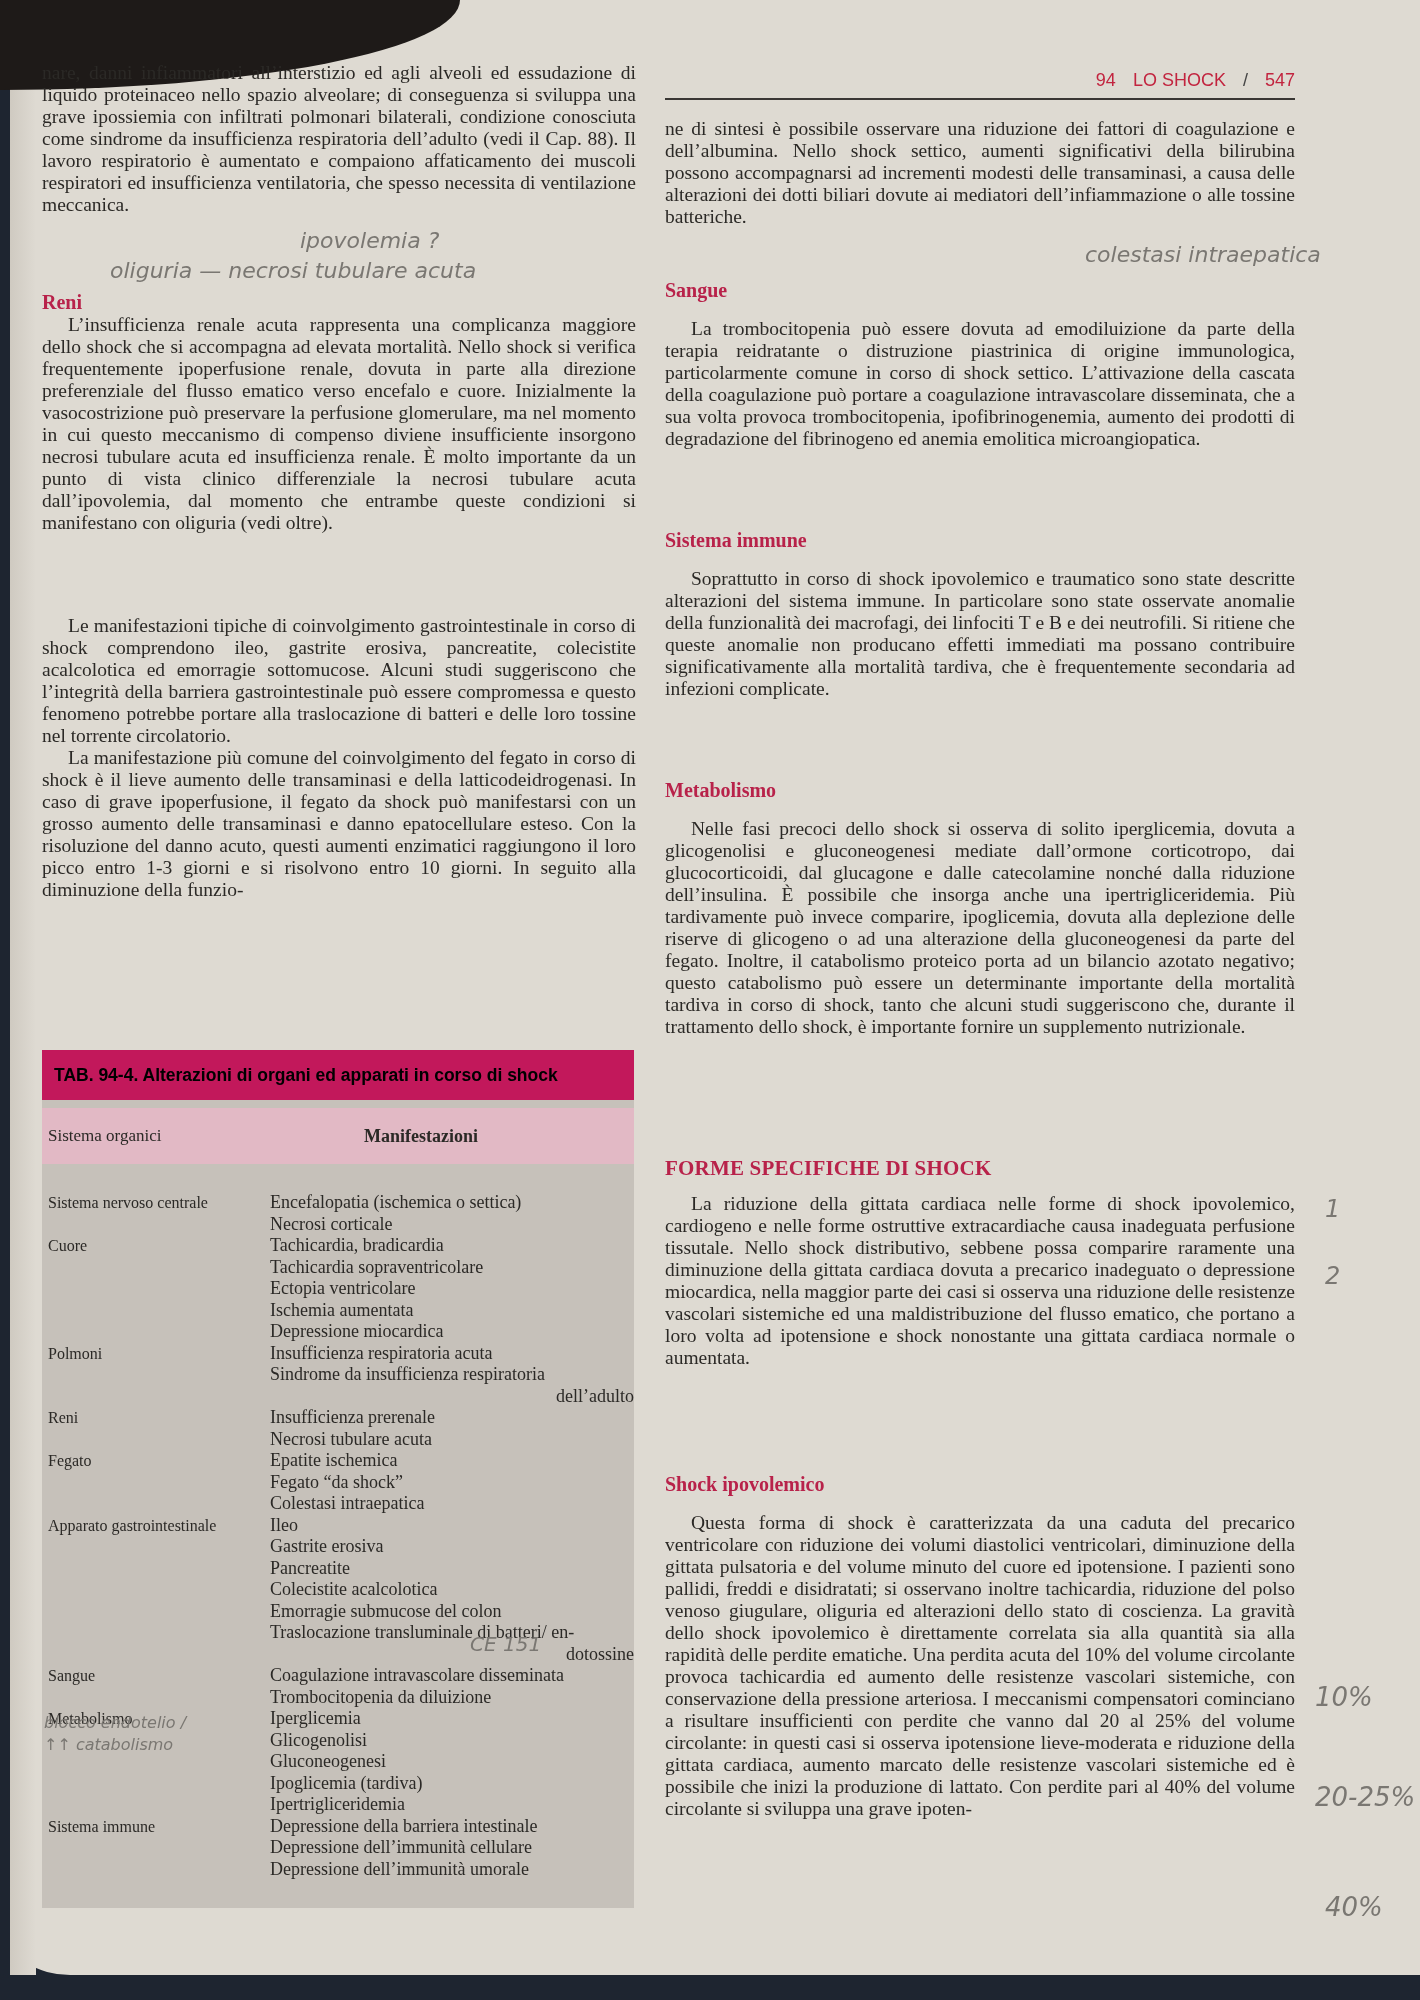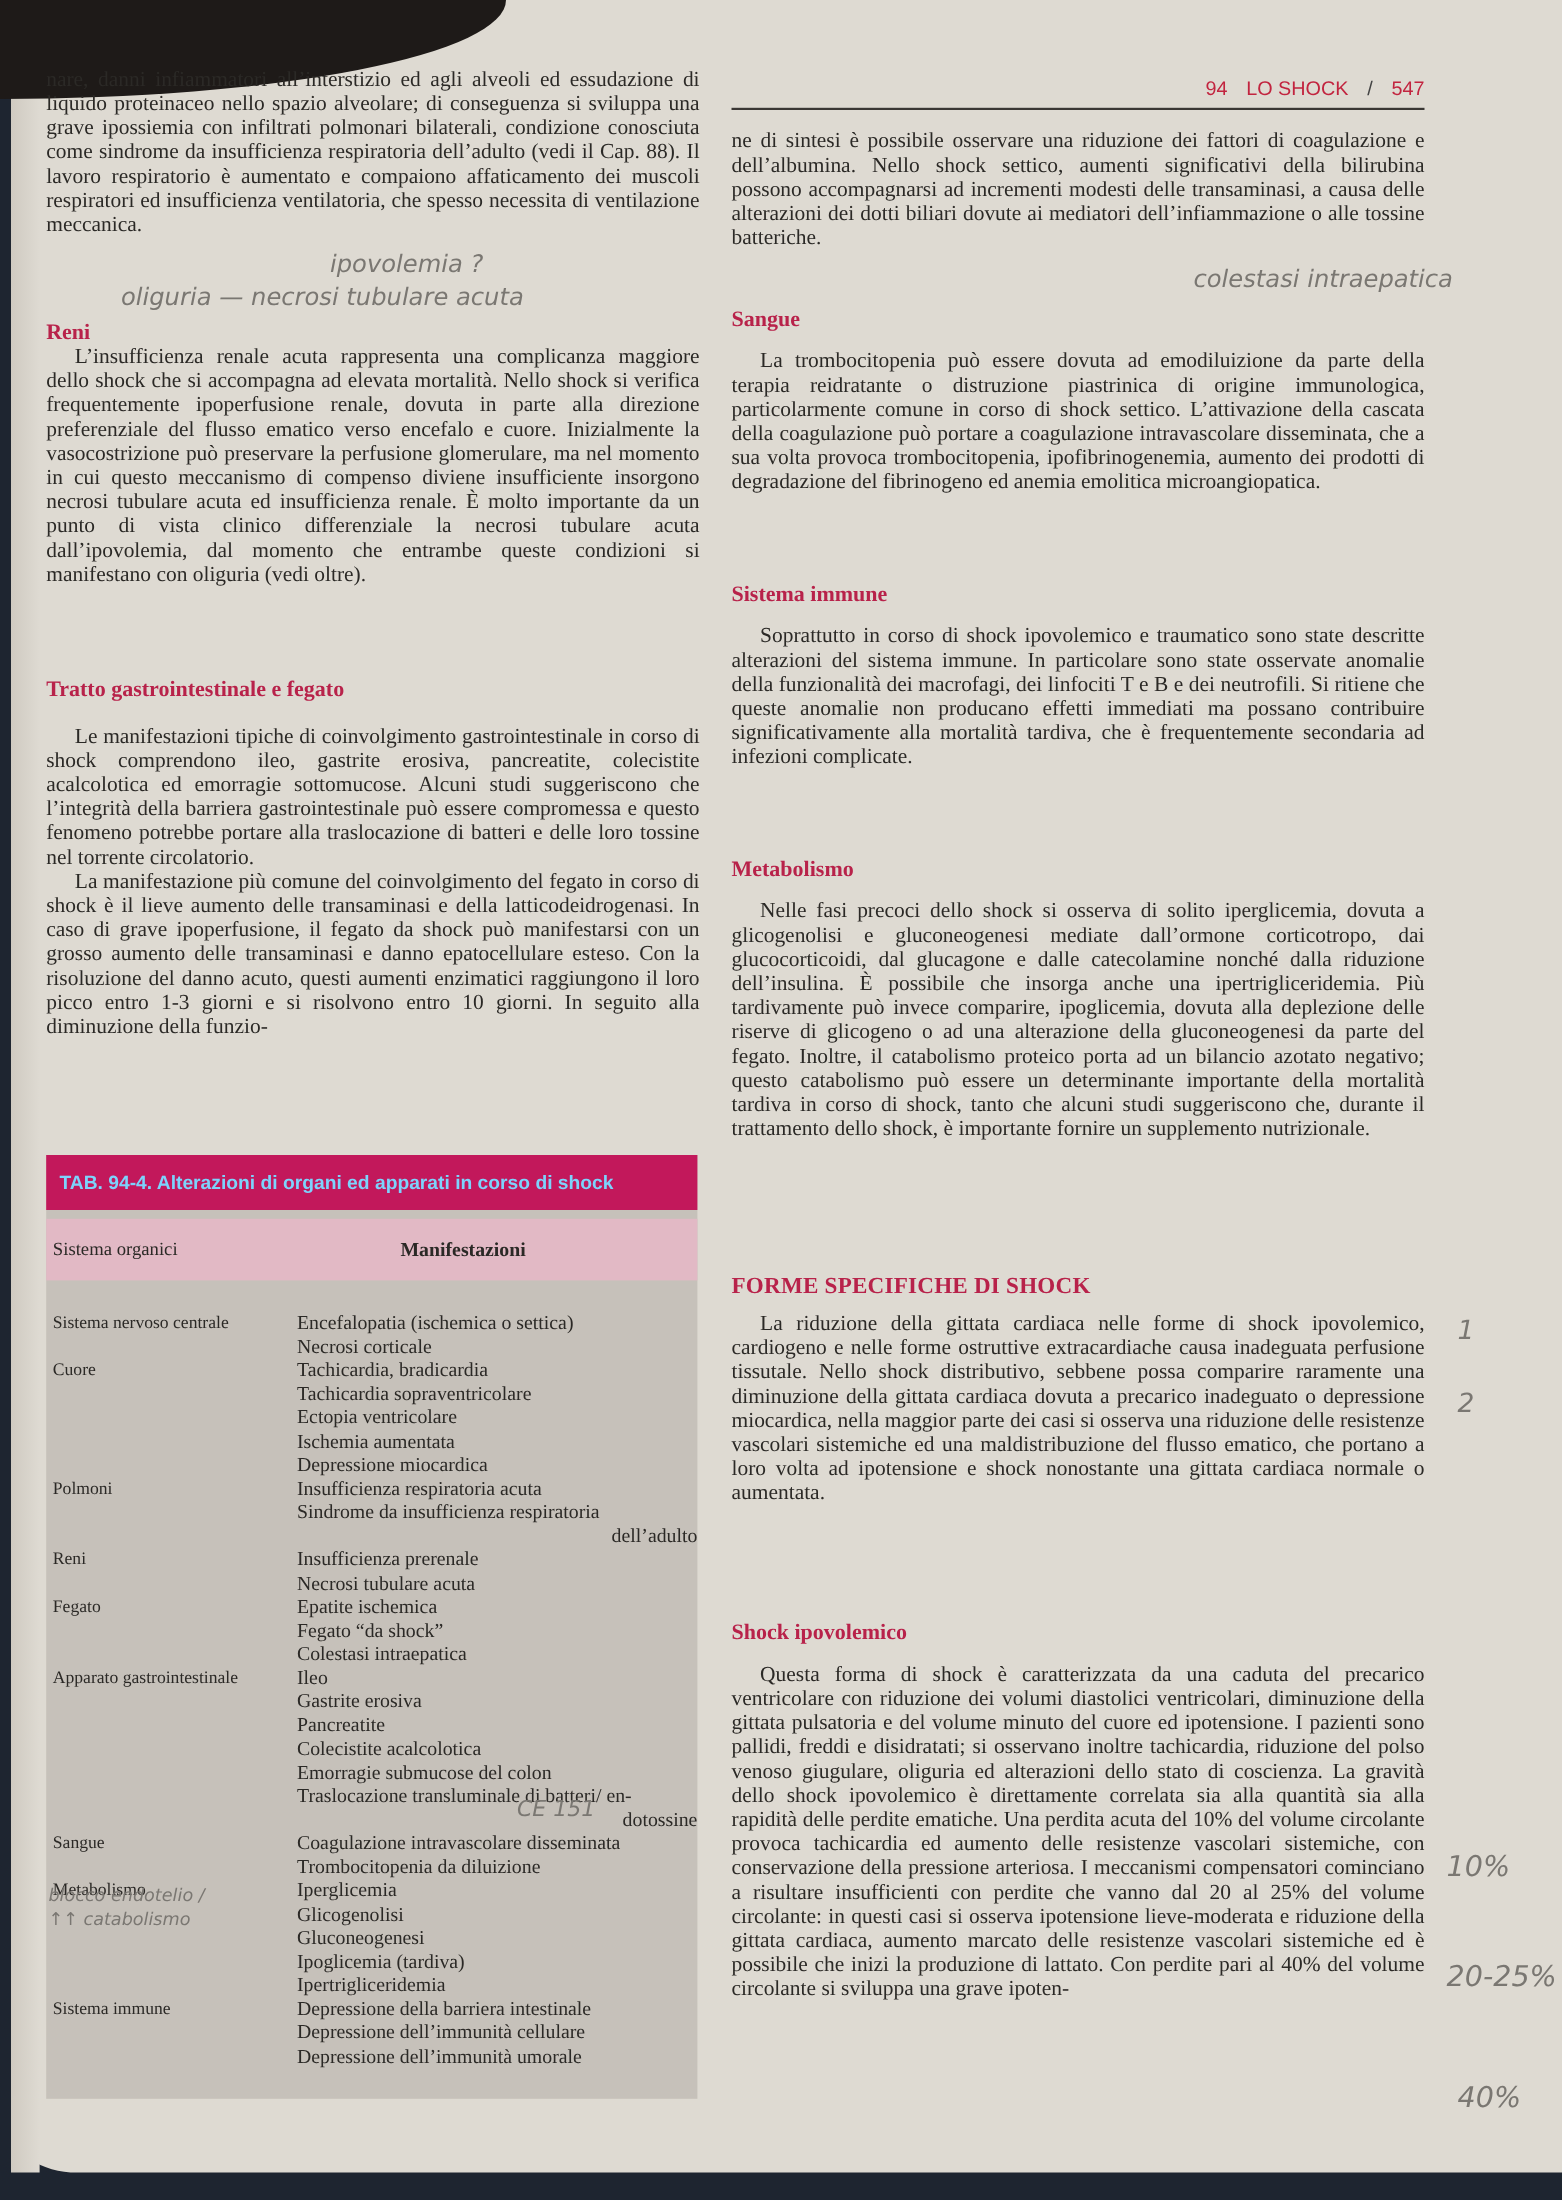--- a/index.html
+++ b/index.html
@@ -42,21 +42,21 @@
     margin:0; font-weight:bold; color:#b8224a; font-size:20px; line-height:24px;
   }
   h2 {
     margin:0; font-weight:bold; color:#b8224a; font-size:21px; line-height:26px; letter-spacing:0.2px;
   }
   .tbl {
     position:absolute; left:42px; top:1050px; width:592px; height:858px;
     background:#c6c1ba;
   }
   .tbl-title {
-    background:#c2185b; color:#7dd3fc; height:50px; line-height:50px;
+    background:#c2185b; color:#000000; height:50px; line-height:50px;
     font-family:"Liberation Sans", "DejaVu Sans", sans-serif; font-weight:bold;
     font-size:17.5px; padding-left:12px; white-space:nowrap;
   }
   .tbl-head {
     margin-top:8px; background:#e2b9c5; height:56px; line-height:56px;
     font-size:17px; position:relative;
   }
   .tbl-head .c1 { position:absolute; left:6px; }
   .tbl-head .c2 { position:absolute; left:322px; font-weight:bold; font-size:18px; }
   .tbl-body { position:relative; padding-top:28px; font-size:18px; line-height:21.5px; }
@@ -88,21 +88,20 @@
 <div class="col left" style="top:62px;">
   <p class="noindent">nare, danni infiammatori all’interstizio ed agli alveoli ed essudazione di liquido proteinaceo nello spazio alveolare; di conseguenza si sviluppa una grave ipossiemia con infiltrati polmonari bilaterali, condizione conosciuta come sindrome da insufficienza respiratoria dell’adulto (vedi il Cap. 88). Il lavoro respiratorio è aumentato e compaiono affaticamento dei muscoli respiratori ed insufficienza ventilatoria, che spesso necessita di ventilazione meccanica.</p>
 </div>
 
 <div class="col left" style="top:290px;">
   <h3>Reni</h3>
   <p>L’insufficienza renale acuta rappresenta una complicanza maggiore dello shock che si accompagna ad elevata mortalità. Nello shock si verifica frequentemente ipoperfusione renale, dovuta in parte alla direzione preferenziale del flusso ematico verso encefalo e cuore. Inizialmente la vasocostrizione può preservare la perfusione glomerulare, ma nel momento in cui questo meccanismo di compenso diviene insufficiente insorgono necrosi tubulare acuta ed insufficienza renale. È molto importante da un punto di vista clinico differenziale la necrosi tubulare acuta dall’ipovolemia, dal momento che entrambe queste condizioni si manifestano con oliguria (vedi oltre).</p>
 </div>
 
 <div class="col left" style="top:615px;">
-  <h3 style="margin-bottom:20px;">Tratto gastrointestinale e fegato</h3>
   <p>Le manifestazioni tipiche di coinvolgimento gastrointestinale in corso di shock comprendono ileo, gastrite erosiva, pancreatite, colecistite acalcolotica ed emorragie sottomucose. Alcuni studi suggeriscono che l’integrità della barriera gastrointestinale può essere compromessa e questo fenomeno potrebbe portare alla traslocazione di batteri e delle loro tossine nel torrente circolatorio.</p>
   <p>La manifestazione più comune del coinvolgimento del fegato in corso di shock è il lieve aumento delle transaminasi e della latticodeidrogenasi. In caso di grave ipoperfusione, il fegato da shock può manifestarsi con un grosso aumento delle transaminasi e danno epatocellulare esteso. Con la risoluzione del danno acuto, questi aumenti enzimatici raggiungono il loro picco entro 1-3 giorni e si risolvono entro 10 giorni. In seguito alla diminuzione della funzio-</p>
 </div>
 
 <div class="tbl">
   <div class="tbl-title">TAB. 94-4. Alterazioni di organi ed apparati in corso di shock</div>
   <div class="tbl-head">
     <span class="c1">Sistema organici</span>
     <span class="c2">Manifestazioni</span>
   </div>

